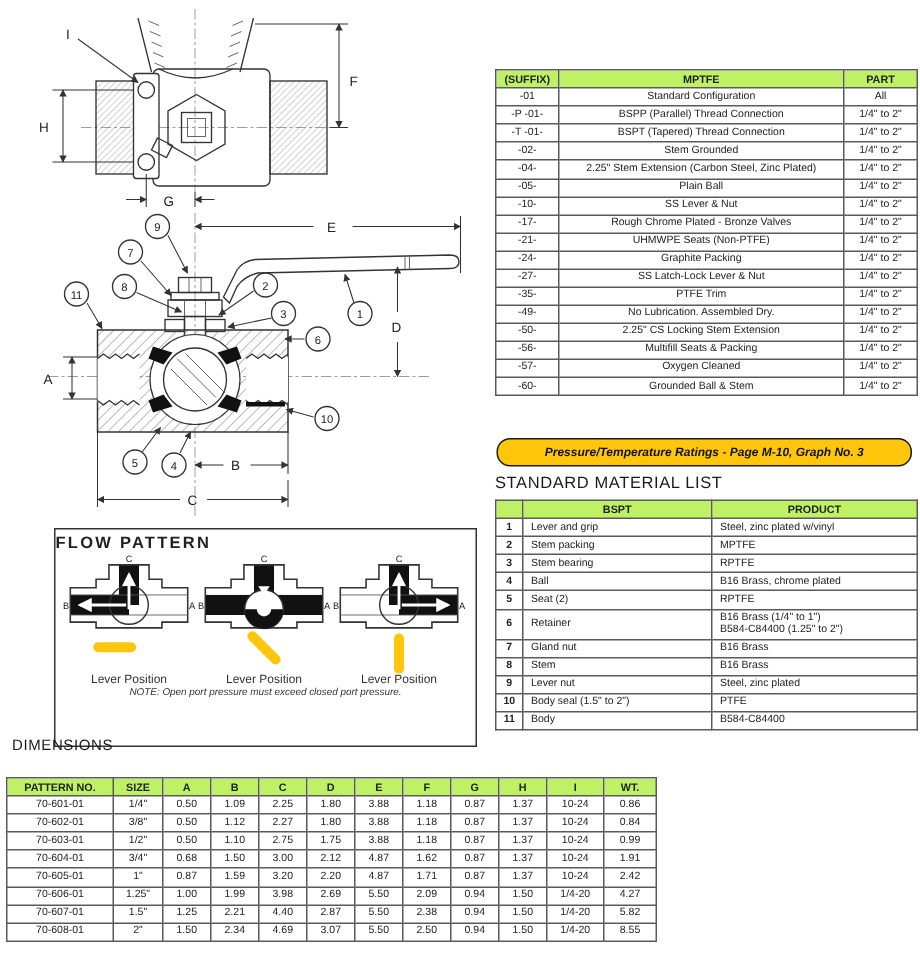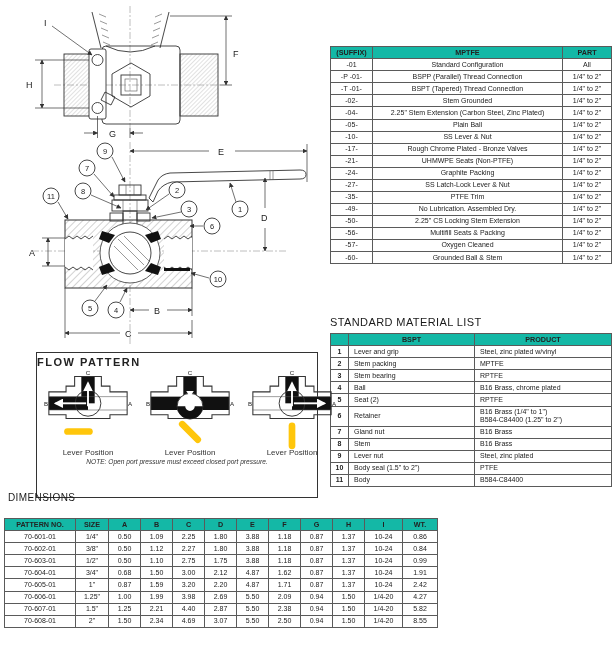--- a/index.html
+++ b/index.html
@@ -2,37 +2,37 @@
 <html><head>
 <meta charset="utf-8">
 <style>
   html,body{margin:0;padding:0;background:#fff;}
   #page{position:relative;width:613px;height:648px;background:#fff;
         font-family:"Liberation Sans",sans-serif;color:#222;overflow:hidden;}
   .abs{position:absolute;}
   table{border-collapse:collapse;table-layout:fixed;background:#fff;}
   th,td{border:1px solid #5a5a5a;font-size:7px;line-height:1.15;text-align:center;
         padding:1.5px 2px;overflow:hidden;}
-  th{background:#14b8a6;font-weight:bold;font-size:7.2px;}
+  th{background:#bef264;font-weight:bold;font-size:7.2px;}
   .frame{border:1.5px solid #3c3c3c;}
   
   #suffix-table{width:281px;}
   
   #material-table{width:281px;}
   #material-table td:nth-child(1){font-weight:bold;}
   #material-table td:nth-child(2),#material-table td:nth-child(3){text-align:left;padding-left:5px;white-space:pre-line;}
   
   #dim-table{width:433px;}
   .sec-title{font-weight:normal;font-size:11px;letter-spacing:.4px;color:#1a1a1a;}
   #banner{width:263px;height:15px;background:#ffc60b;border:1.5px solid #1a1a1a;border-radius:9px;
           text-align:center;font-size:8px;font-weight:bold;font-style:italic;color:#111;
           line-height:15px;padding:1px 6px;}
   #flow-box{width:280px;height:144px;border:1px solid #333;background:#fff;}
   .flow-title{text-align:left;font-weight:bold;font-size:11px;letter-spacing:1.5px;margin-top:3px;}
-  .flow-row{display:flex;justify-content:flex-start;padding:0 6px;gap:12px;}
+  .flow-row{display:flex;justify-content:flex-end;padding:0 6px;}
   .flow-cell{width:90px;text-align:center;}
   .lever-label{font-size:8px;color:#333;margin-top:-4px;}
   .flow-note{text-align:center;font-size:6.6px;font-style:italic;color:#333;margin-top:1px;}
   svg{display:block;}
   .ln{fill:none;stroke:#333;stroke-width:.9;}
   .lnthin{fill:none;stroke:#555;stroke-width:.6;}
   .cl{fill:none;stroke:#888;stroke-width:.55;stroke-dasharray:7 2 2 2;}
   .dim{fill:none;stroke:#333;stroke-width:.7;}
   .dimtxt{font-size:9px;fill:#222;font-family:"Liberation Sans",sans-serif;}
   .callout-circle{fill:#fff;stroke:#333;stroke-width:.9;}
@@ -337,20 +337,21 @@
           <td>1/4" to 2"</td>
         </tr>
         <tr>
           <td>-60-</td>
           <td>Grounded Ball &amp; Stem</td>
           <td>1/4" to 2"</td>
         </tr>
       </tbody>
   </table>
 
+  <div id="banner" class="abs" style="left:331px;top:292px">Pressure/Temperature Ratings - Page M-10, Graph No. 3</div>
 
   <div class="abs sec-title" style="left:330px;top:316px">STANDARD MATERIAL LIST</div>
   <table id="material-table" class="abs frame" style="left:330px;top:333px">
     <colgroup>
         <col style="width:18px">
         <col style="width:126px">
         <col style="width:137px">
       </colgroup>
     <thead>
         <tr>

